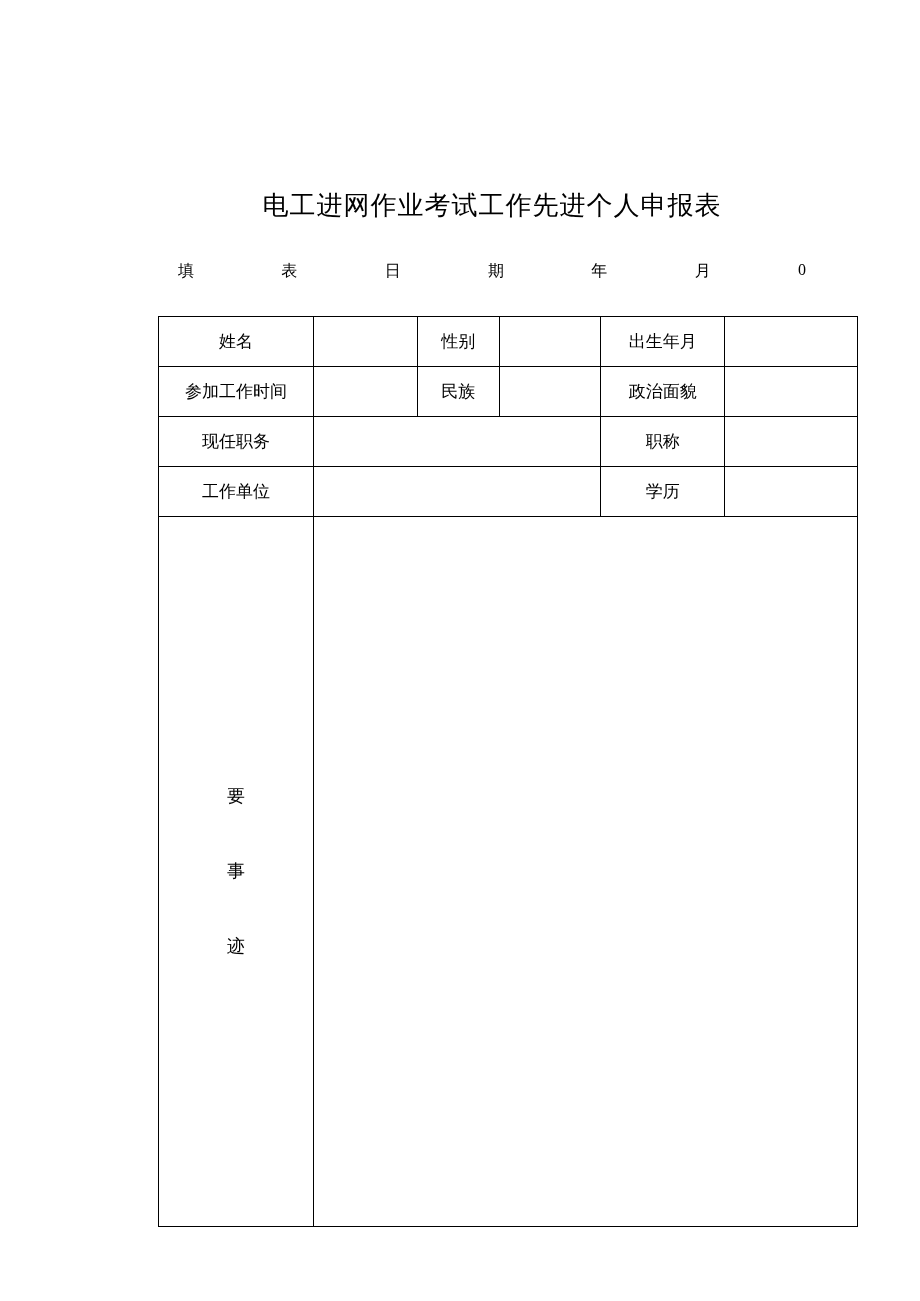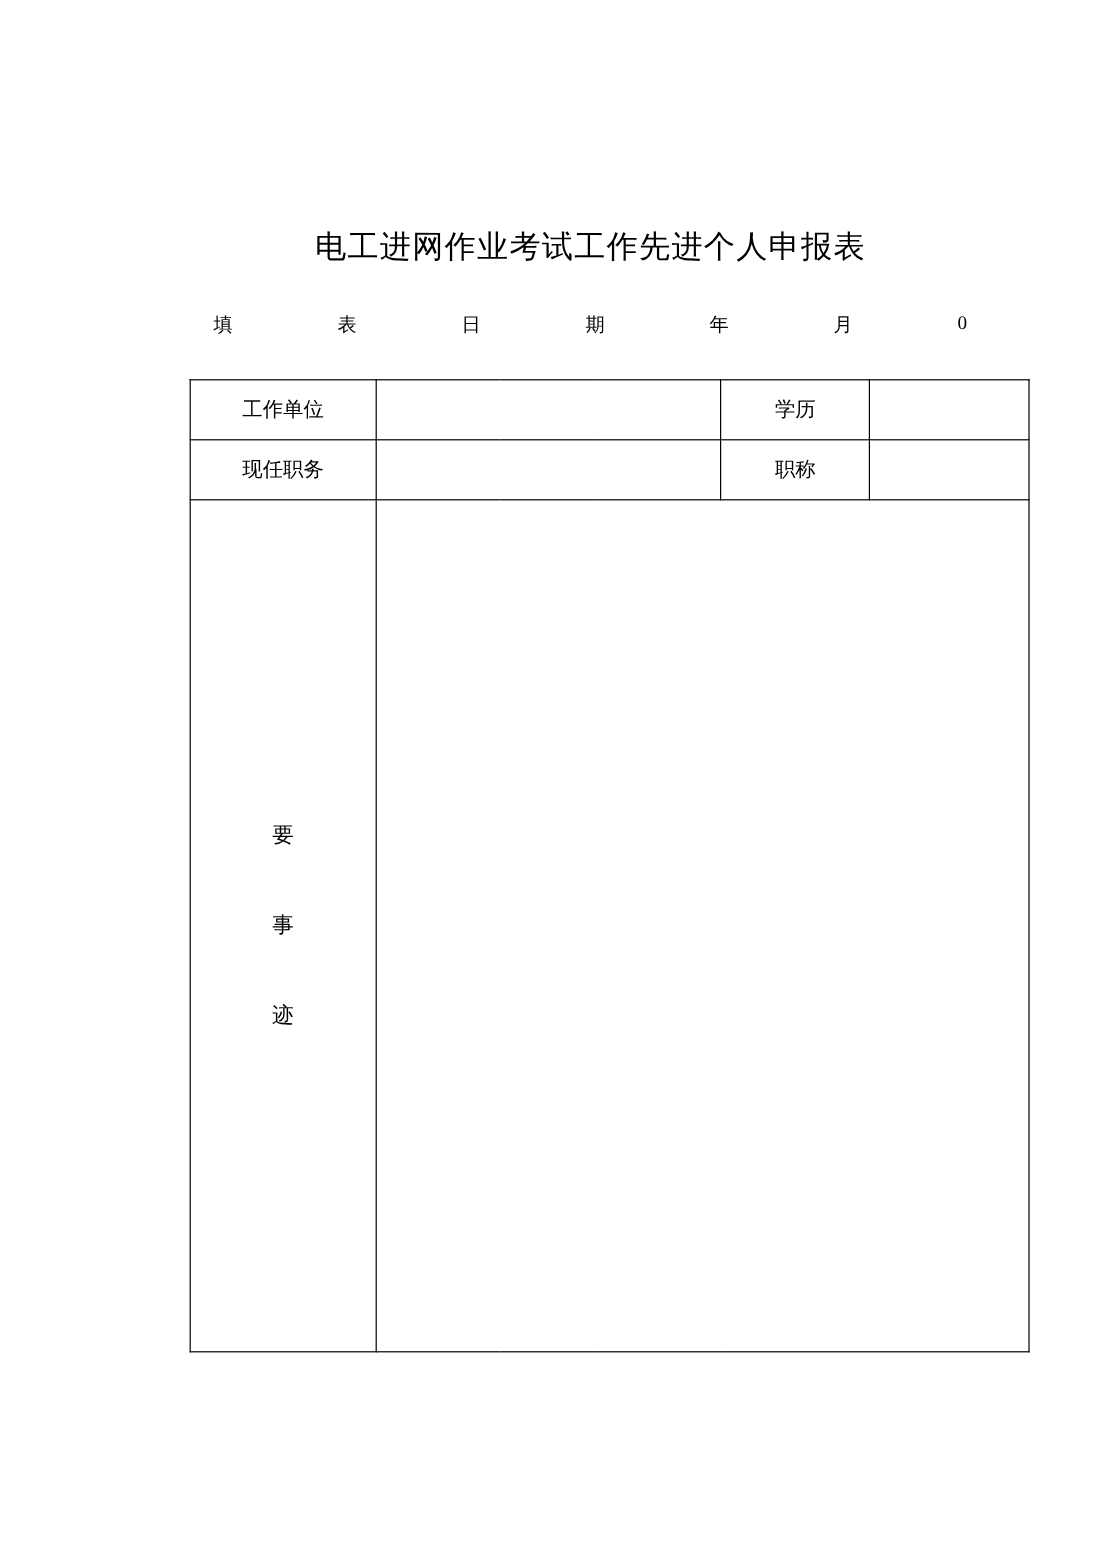--- a/index.html
+++ b/index.html
@@ -83,30 +83,46 @@
 <table>
   <colgroup>
     <col class="c1">
       <col class="c2">
       <col class="c3">
       <col class="c4">
       <col class="c5">
       <col class="c6">
   </colgroup>
   <tbody>
+      <tr>
+    <td>姓名</td>
+    <td></td>
+    <td>性别</td>
+    <td></td>
+    <td>出生年月</td>
+    <td></td>
+  </tr>
   <tr>
-    <td>工作单位</td>
-    <td colspan="3"></td>
-    <td>学历</td>
+    <td>参加工作时间</td>
+    <td></td>
+    <td>民族</td>
+    <td></td>
+    <td>政治面貌</td>
     <td></td>
   </tr>
   <tr>
     <td>现任职务</td>
     <td colspan="3"></td>
     <td>职称</td>
+    <td></td>
+  </tr>
+  <tr>
+    <td>工作单位</td>
+    <td colspan="3"></td>
+    <td>学历</td>
     <td></td>
   </tr>
   <tr class="tall-row">
     <td class="vlabel">
       <div class="vertical-text">
         <span>要</span>
         <span>事</span>
         <span>迹</span>
       </div>
     </td>

